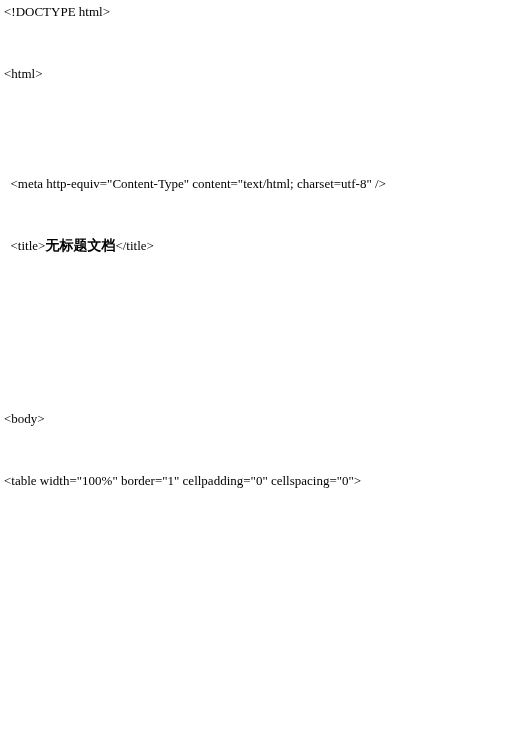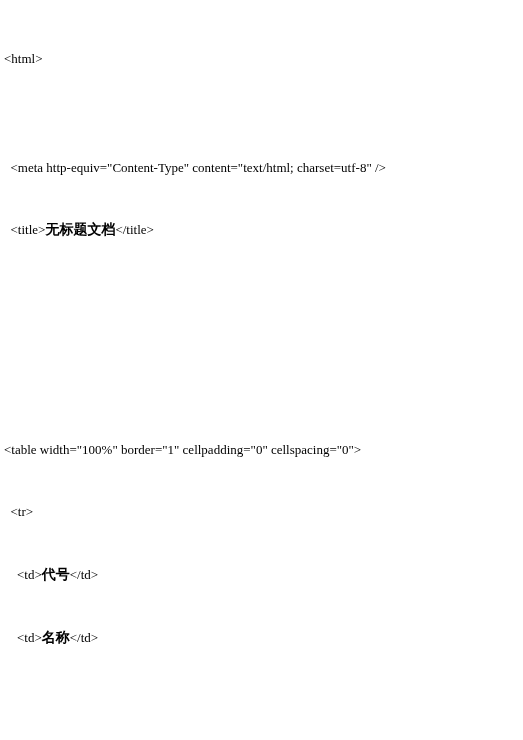--- a/index.html
+++ b/index.html
@@ -20,20 +20,21 @@
   }
   .chinese {
     font-size: 14px;
     font-weight: bold;
   }
 </style>
 </head>
 <body>
 
 <div>
+<div class="code-line">&lt;!DOCTYPE html&gt;</div>
 <div class="code-line"> </div>
 <div class="code-line"> </div>
 <div class="code-line"> </div>
 <div class="code-line">&lt;html&gt;</div>
 <div class="code-line"> </div>
 <div class="code-line"> </div>
 <div class="code-line"> </div>
 <div class="code-line"> </div>
 <div class="code-line"> </div>
 <div class="code-line"> </div>
@@ -45,32 +46,30 @@
 <div class="code-line"> </div>
 <div class="code-line"> </div>
 <div class="code-line"> </div>
 <div class="code-line"> </div>
 <div class="code-line"> </div>
 <div class="code-line"> </div>
 <div class="code-line"> </div>
 <div class="code-line"> </div>
 <div class="code-line"> </div>
 <div class="code-line"> </div>
+<div class="code-line">&lt;body&gt;</div>
 <div class="code-line"> </div>
 <div class="code-line"> </div>
 <div class="code-line"> </div>
 <div class="code-line">&lt;table width="100%" border="1" cellpadding="0" cellspacing="0"&gt;</div>
 <div class="code-line"> </div>
 <div class="code-line"> </div>
 <div class="code-line"> </div>
-<div class="code-line">  &lt;tr&gt;</div>
 <div class="code-line"> </div>
 <div class="code-line"> </div>
 <div class="code-line"> </div>
-<div class="code-line"><span>    &lt;td&gt;</span><span class="chinese">代号</span><span>&lt;/td&gt;</span></div>
 <div class="code-line"> </div>
 <div class="code-line"> </div>
 <div class="code-line"> </div>
-<div class="code-line"><span>    &lt;td&gt;</span><span class="chinese">名称</span><span>&lt;/td&gt;</span></div>
 <div class="code-line"> </div>
 <div class="code-line"> </div>
 
 </div>
 
 </body></html>

